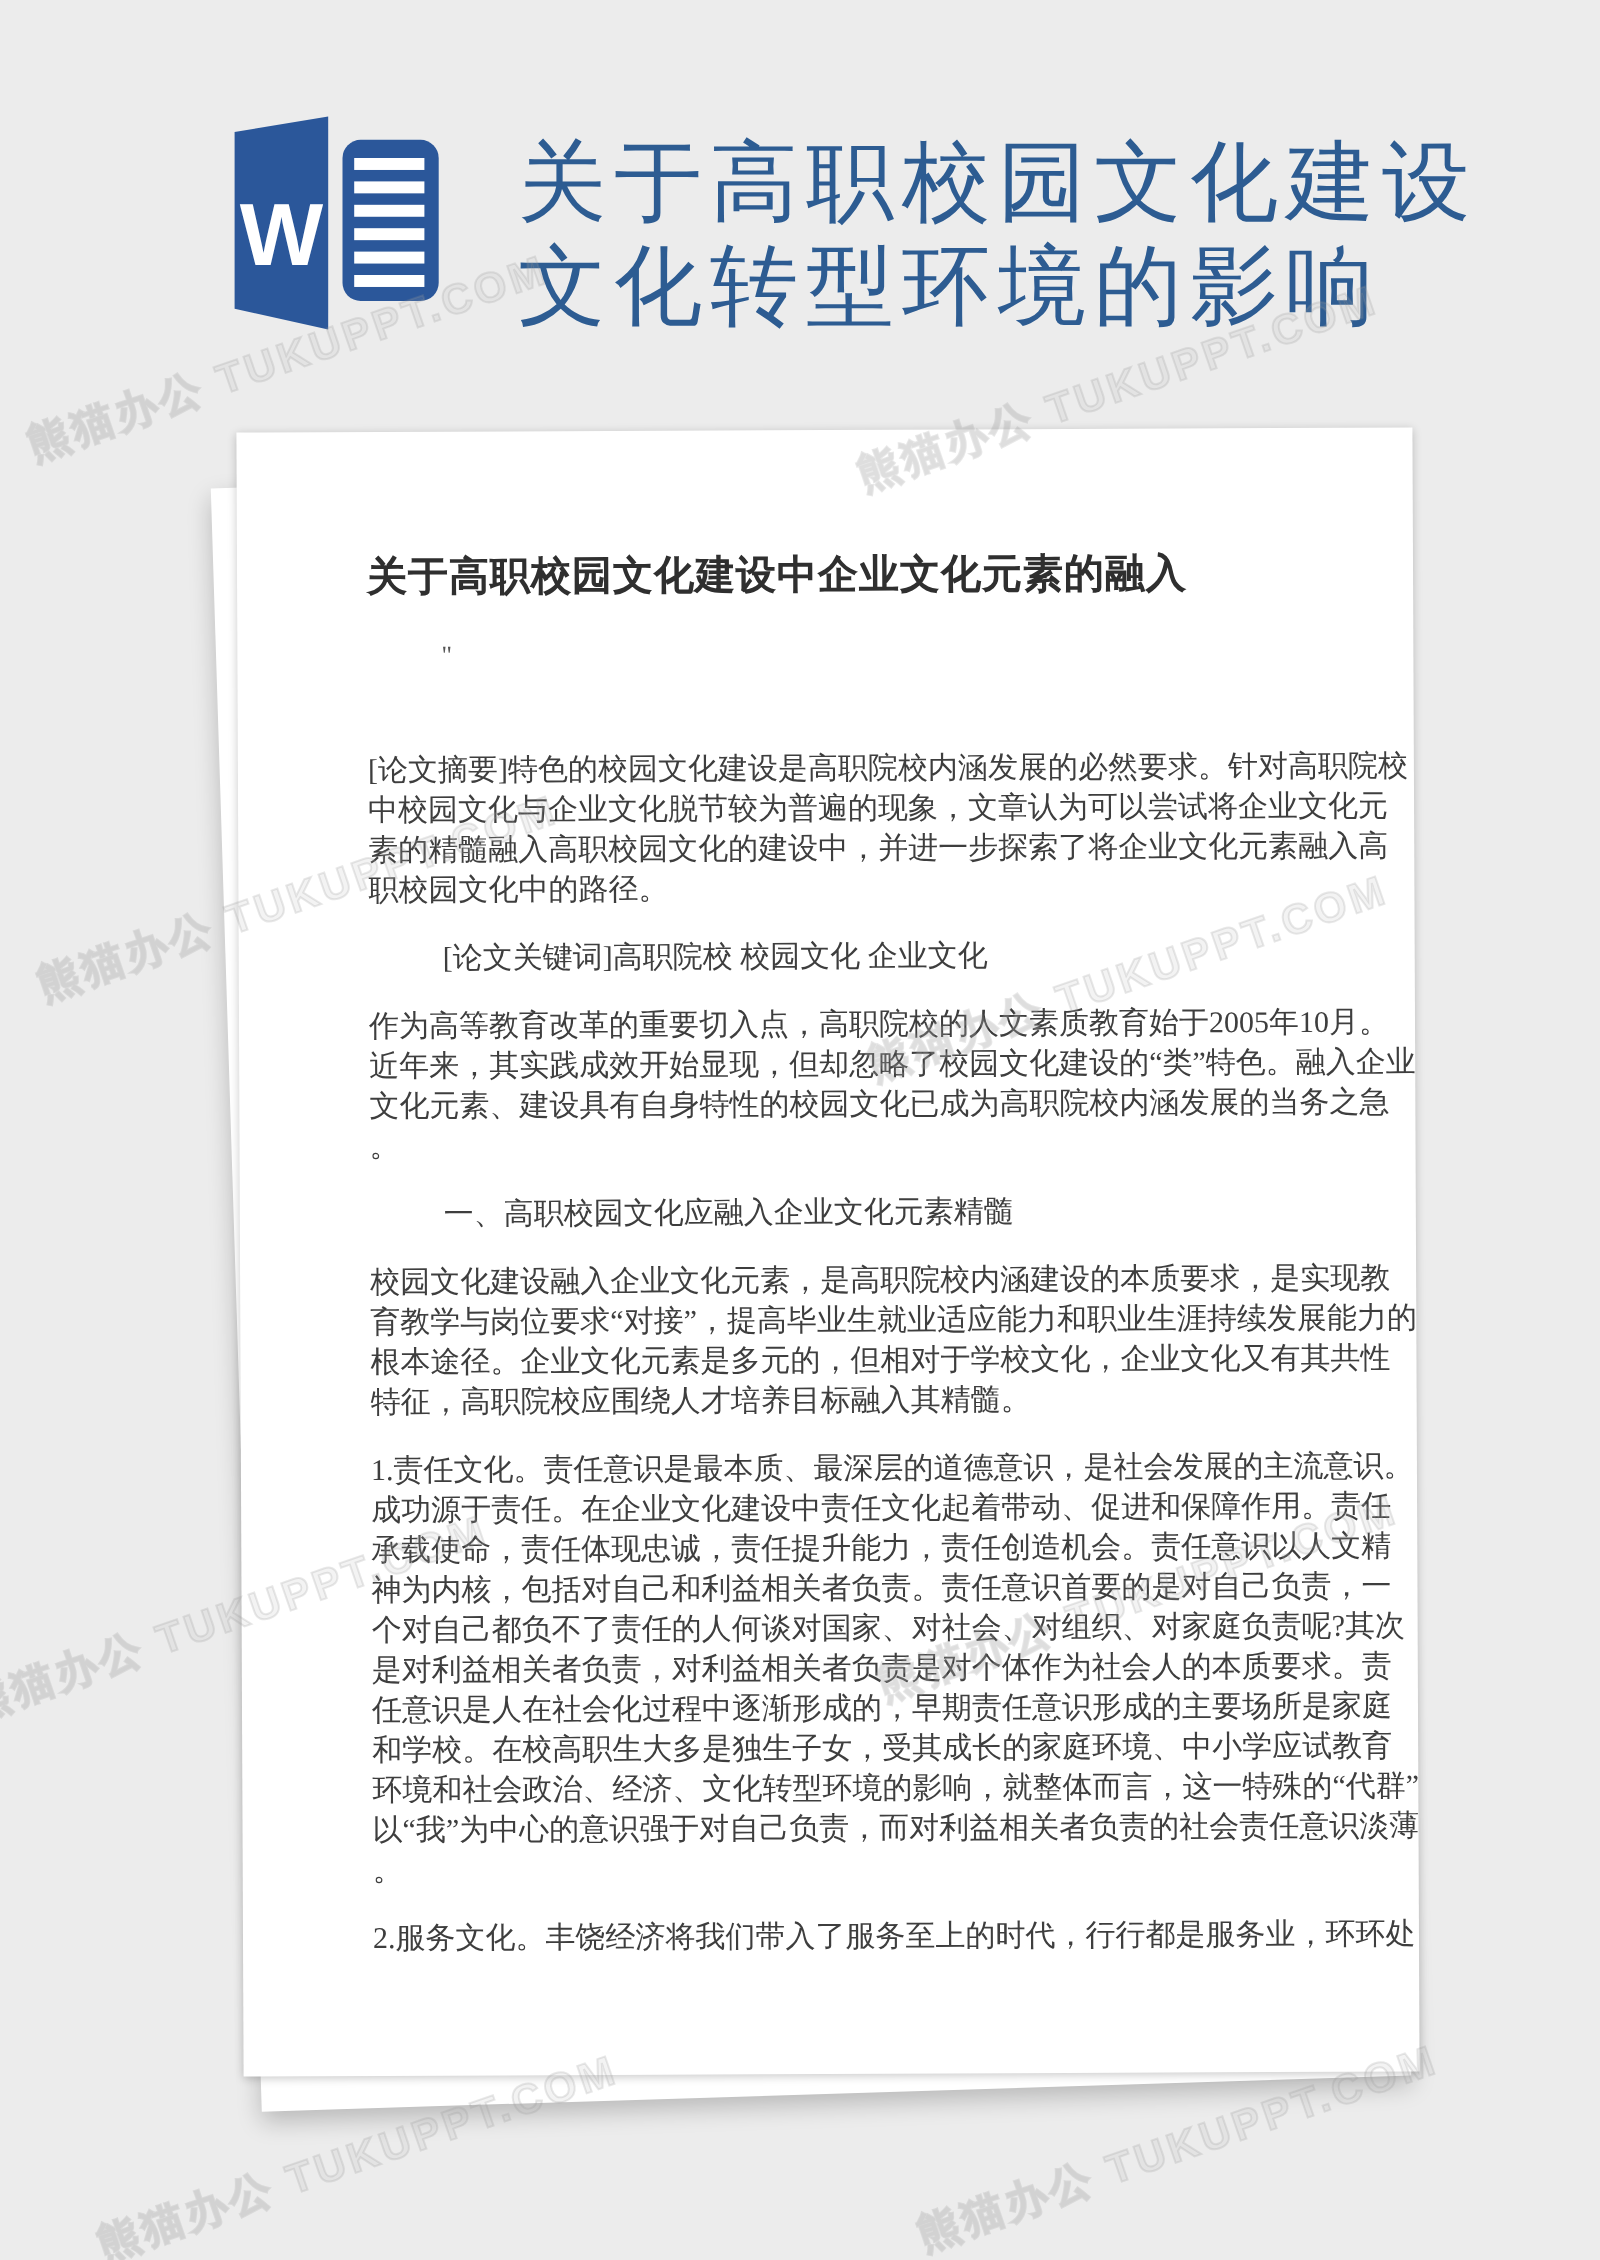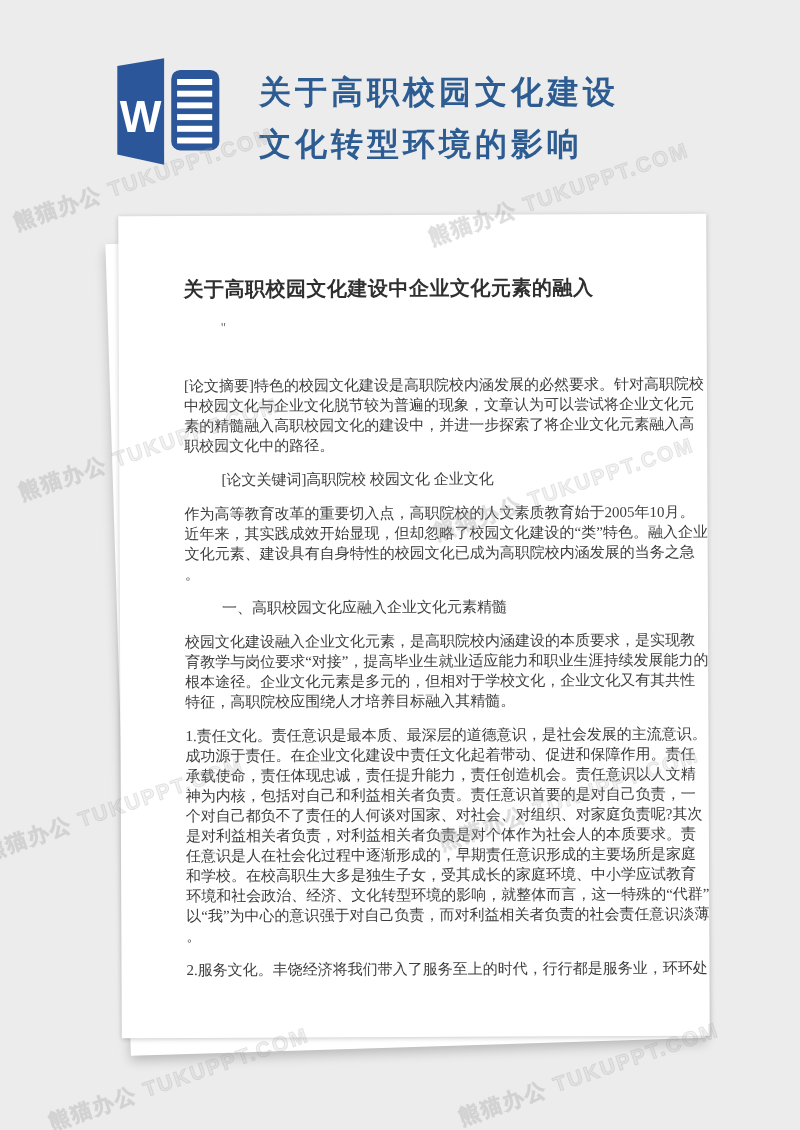--- a/index.html
+++ b/index.html
@@ -18,22 +18,22 @@
     font-family:"Liberation Serif", serif;
   }
   
   .header{
     position:absolute;left:103px;top:52px;
     display:flex;align-items:center;gap:26px;
   }
   .word-icon{width:130px;height:132px;flex:0 0 auto;}
   .header-title{
     color:var(--title-blue);
-    font-weight:bold;
-    font-size:32px;
+    font-weight:normal;
+    font-size:44px;
     line-height:52px;
     letter-spacing:4px;
     white-space:nowrap;
   }
   
   .page-behind{
     position:absolute;left:118px;top:235px;width:575px;height:812px;
     background:var(--page-white);
     transform:rotate(-1.8deg);
     box-shadow:0 5px 12px rgba(0,0,0,0.22);

